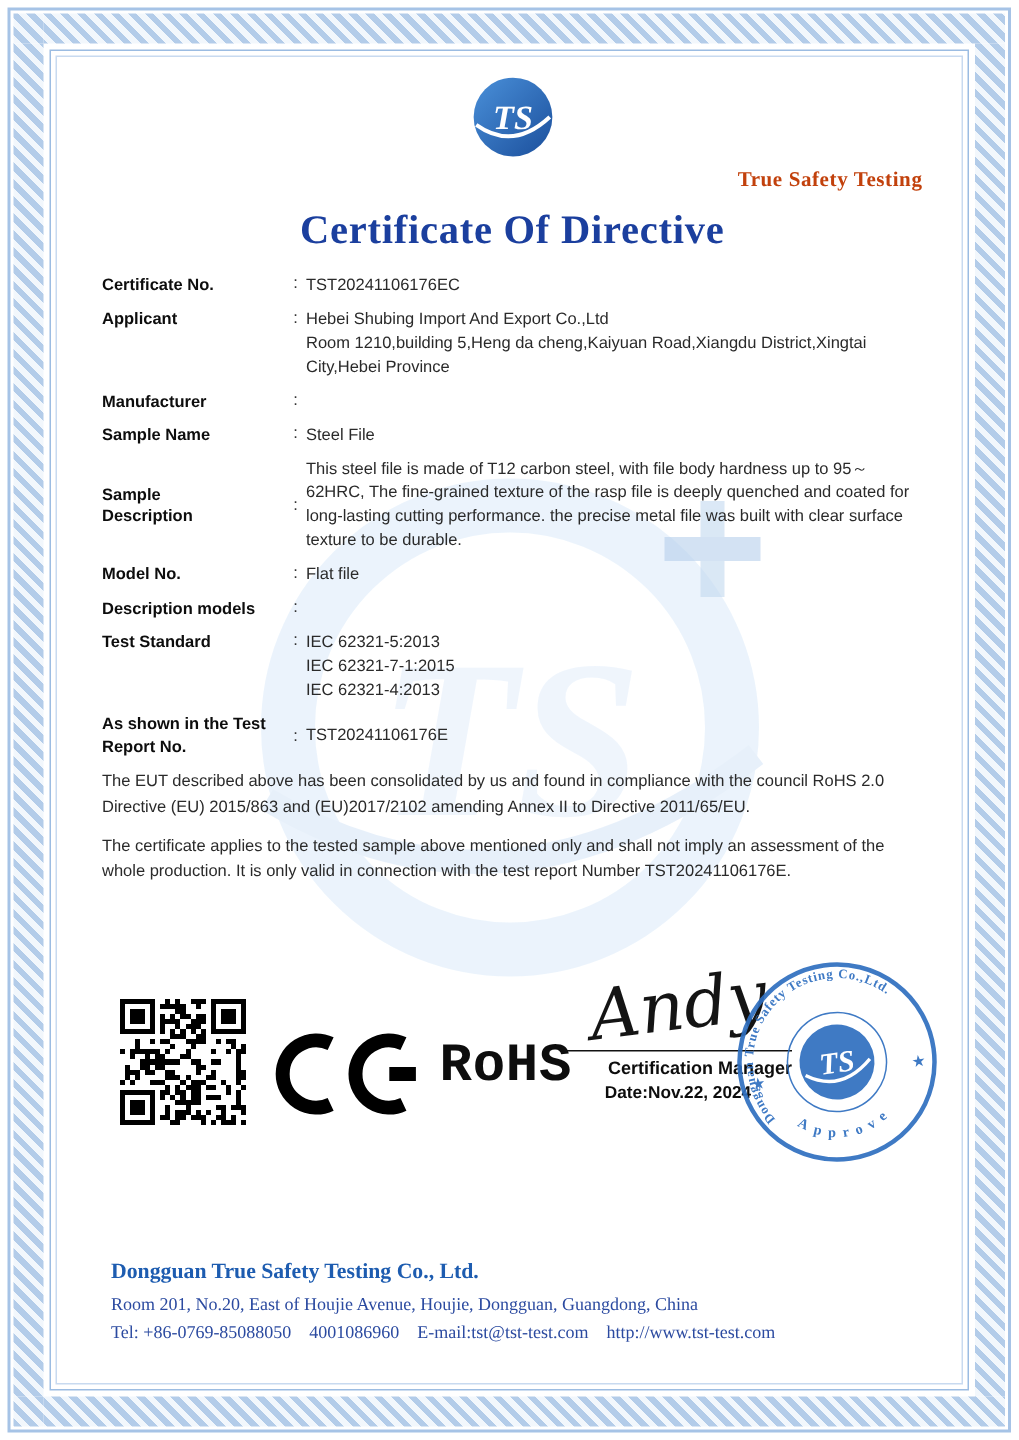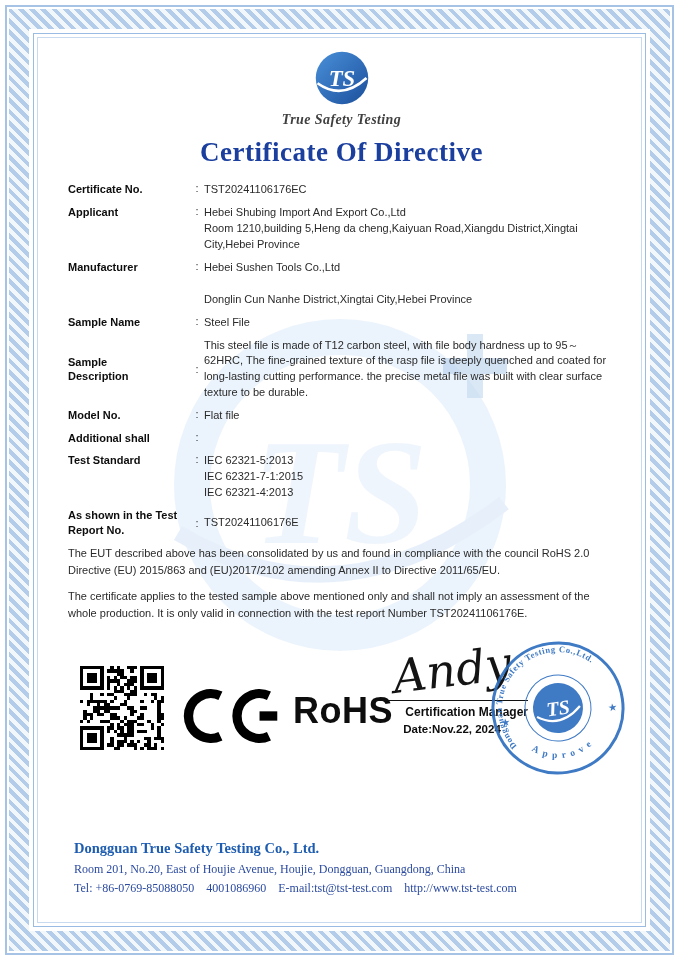--- a/index.html
+++ b/index.html
@@ -16,42 +16,42 @@
 
   
   .watermark{position:absolute;left:150px;top:295px;width:380px;height:380px;opacity:.55;z-index:0;}
   .wm-cross{position:absolute;left:443px;top:334px;width:64px;height:64px;opacity:.6;z-index:0;}
   .wm-cross::before{content:"";position:absolute;left:24px;top:0;width:16px;height:64px;background:#c3d9f0;}
   .wm-cross::after{content:"";position:absolute;left:0;top:24px;width:64px;height:16px;background:#b6d0ec;}
 
   
   .content{position:absolute;left:68px;right:64px;top:50px;z-index:1;}
   .logo-wrap{text-align:center;margin-bottom:2px;}
-  .brand-name{text-align:center;font-family:"Liberation Serif","DejaVu Serif",serif;
-              font-weight:bold;font-size:14px;color:#404040;letter-spacing:.4px;margin-bottom:9px;font-style:italic;}
+  .brand-name{text-align:right;font-family:"Liberation Serif","DejaVu Serif",serif;
+              font-weight:bold;font-size:14px;color:#c2410c;letter-spacing:.4px;margin-bottom:9px;}
   .cert-title{text-align:center;font-family:"Liberation Serif","DejaVu Serif",serif;
               font-weight:bold;font-size:27px;color:#1b3f9e;margin-bottom:14px;letter-spacing:.5px;}
 
   
   .fields{margin-top:2px;}
   .row{display:grid;grid-template-columns:122px 14px 1fr;margin-bottom:7px;align-items:start;}
   .row.v-center{align-items:center;}
   .label{font-weight:bold;font-size:11px;color:#0d0d0d;line-height:1.35;}
   .narrow-label .label{max-width:80px;}
   .colon{font-size:11px;color:#333;text-align:center;}
   .value{font-size:11px;color:#2a2a2a;line-height:1.45;white-space:pre-line;}
 
   
   .para{font-size:11px;line-height:1.6;color:#2a2a2a;margin:4px 0 8px;}
 
   
   .qr{position:absolute;left:80px;top:666px;width:84px;height:84px;z-index:2;}
   .ce-mark{position:absolute;left:183px;top:687px;width:98px;height:58px;z-index:2;}
   .rohs{position:absolute;left:293px;top:690px;font-size:36px;font-weight:600;color:#0d0d0d;
-        letter-spacing:.5px;z-index:2;}
+        letter-spacing:.5px;z-index:2;font-family:Liberation Mono, monospace;}
   .sig-block{position:absolute;left:376px;top:645px;width:152px;text-align:center;z-index:2;}
   .sig-name{font-family:"DejaVu Serif","Liberation Serif",serif;font-style:italic;font-size:46px;
             color:#141414;transform:rotate(-7deg);display:inline-block;line-height:1.1;margin-bottom:2px;}
   .sig-line{border-top:1.5px solid #111;margin:2px 0 4px;}
   .sig-title{font-weight:bold;font-size:12px;color:#0d0d0d;text-align:right;}
   .sig-date{font-weight:bold;font-size:11.5px;color:#0d0d0d;margin-top:4px;}
   .stamp{position:absolute;left:488px;top:638px;width:140px;height:140px;z-index:3;
          transform:rotate(-8deg);opacity:.92;}
   .stamp text{font-family:"Liberation Serif","DejaVu Serif",serif;font-weight:bold;}
 
@@ -109,41 +109,38 @@
       </div>
       <div class="row">
         <span class="label">Applicant</span>
         <span class="colon">:</span>
         <span class="value">Hebei Shubing Import And Export Co.,Ltd
 Room 1210,building 5,Heng da cheng,Kaiyuan Road,Xiangdu District,Xingtai City,Hebei Province</span>
       </div>
       <div class="row">
         <span class="label">Manufacturer</span>
         <span class="colon">:</span>
-        <span class="value">Hebei Sushen Tools Co.,Ltd
-
-Donglin Cun Nanhe District,Xingtai City,Hebei Province</span>
       </div>
       <div class="row">
         <span class="label">Sample Name</span>
         <span class="colon">:</span>
         <span class="value">Steel File</span>
       </div>
       <div class="row v-center narrow-label">
         <span class="label">Sample Description</span>
         <span class="colon">:</span>
         <span class="value">This steel file is made of T12 carbon steel, with file body hardness up to 95～62HRC, The fine-grained texture of the rasp file is deeply quenched and coated for long-lasting cutting performance. the precise metal file was built with clear surface texture to be durable.</span>
       </div>
       <div class="row">
         <span class="label">Model No.</span>
         <span class="colon">:</span>
         <span class="value">Flat file</span>
       </div>
       <div class="row">
-        <span class="label">Additional shall</span>
+        <span class="label">Description models</span>
         <span class="colon">:</span>
       </div>
       <div class="row">
         <span class="label">Test Standard</span>
         <span class="colon">:</span>
         <span class="value">IEC 62321-5:2013
 IEC 62321-7-1:2015
 IEC 62321-4:2013</span>
       </div>
       <div class="row v-center">

